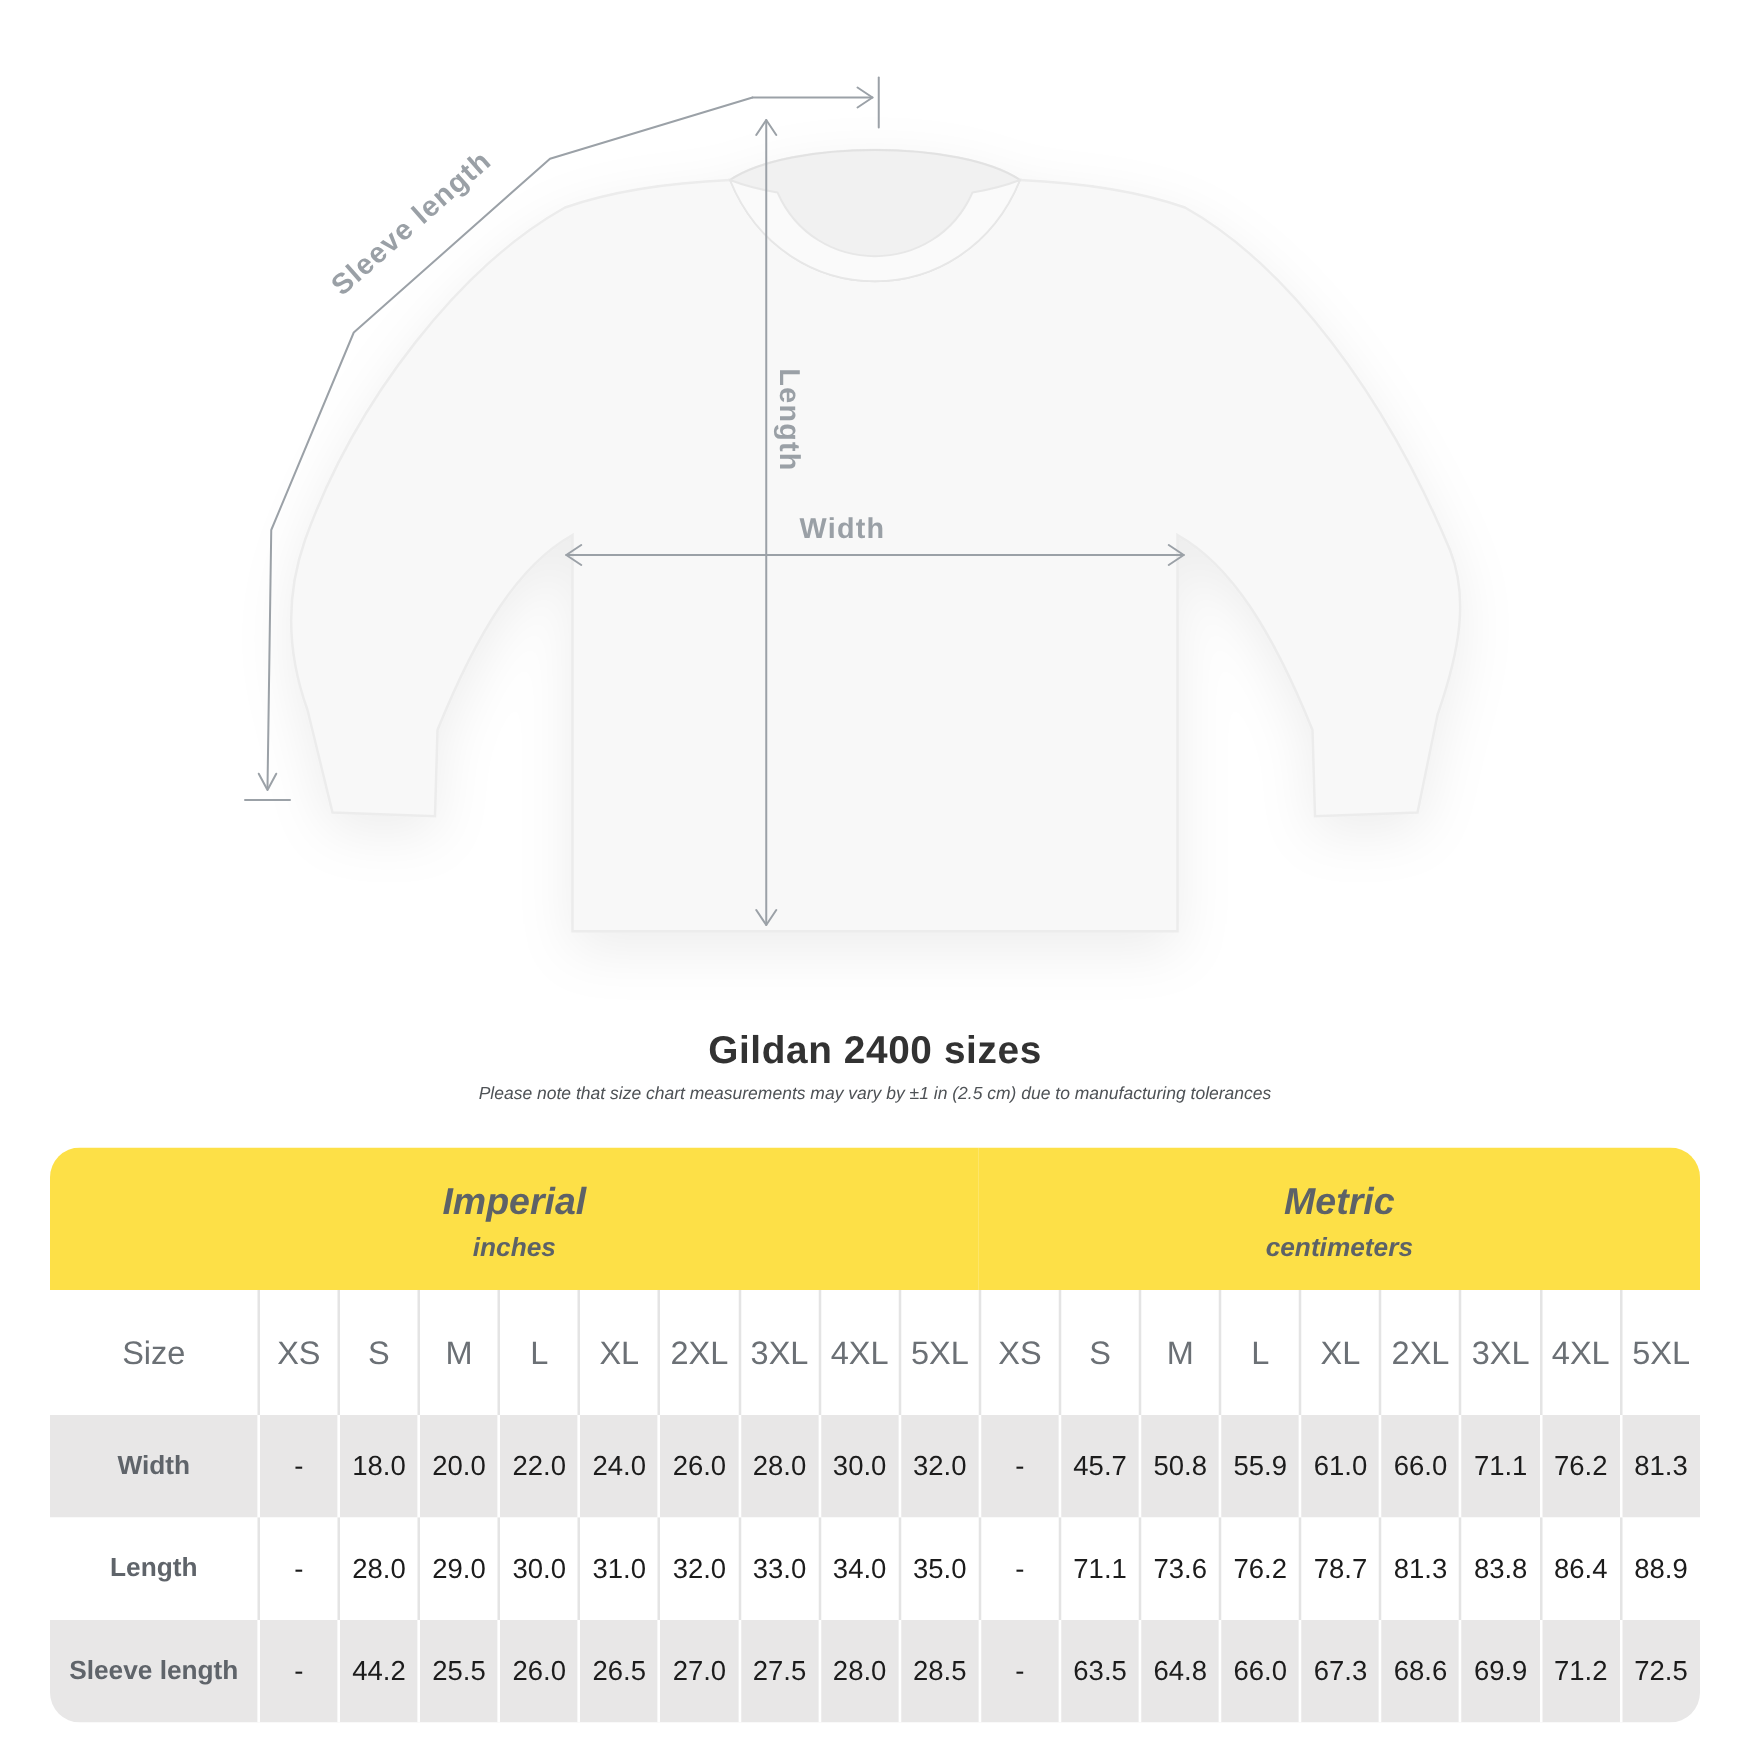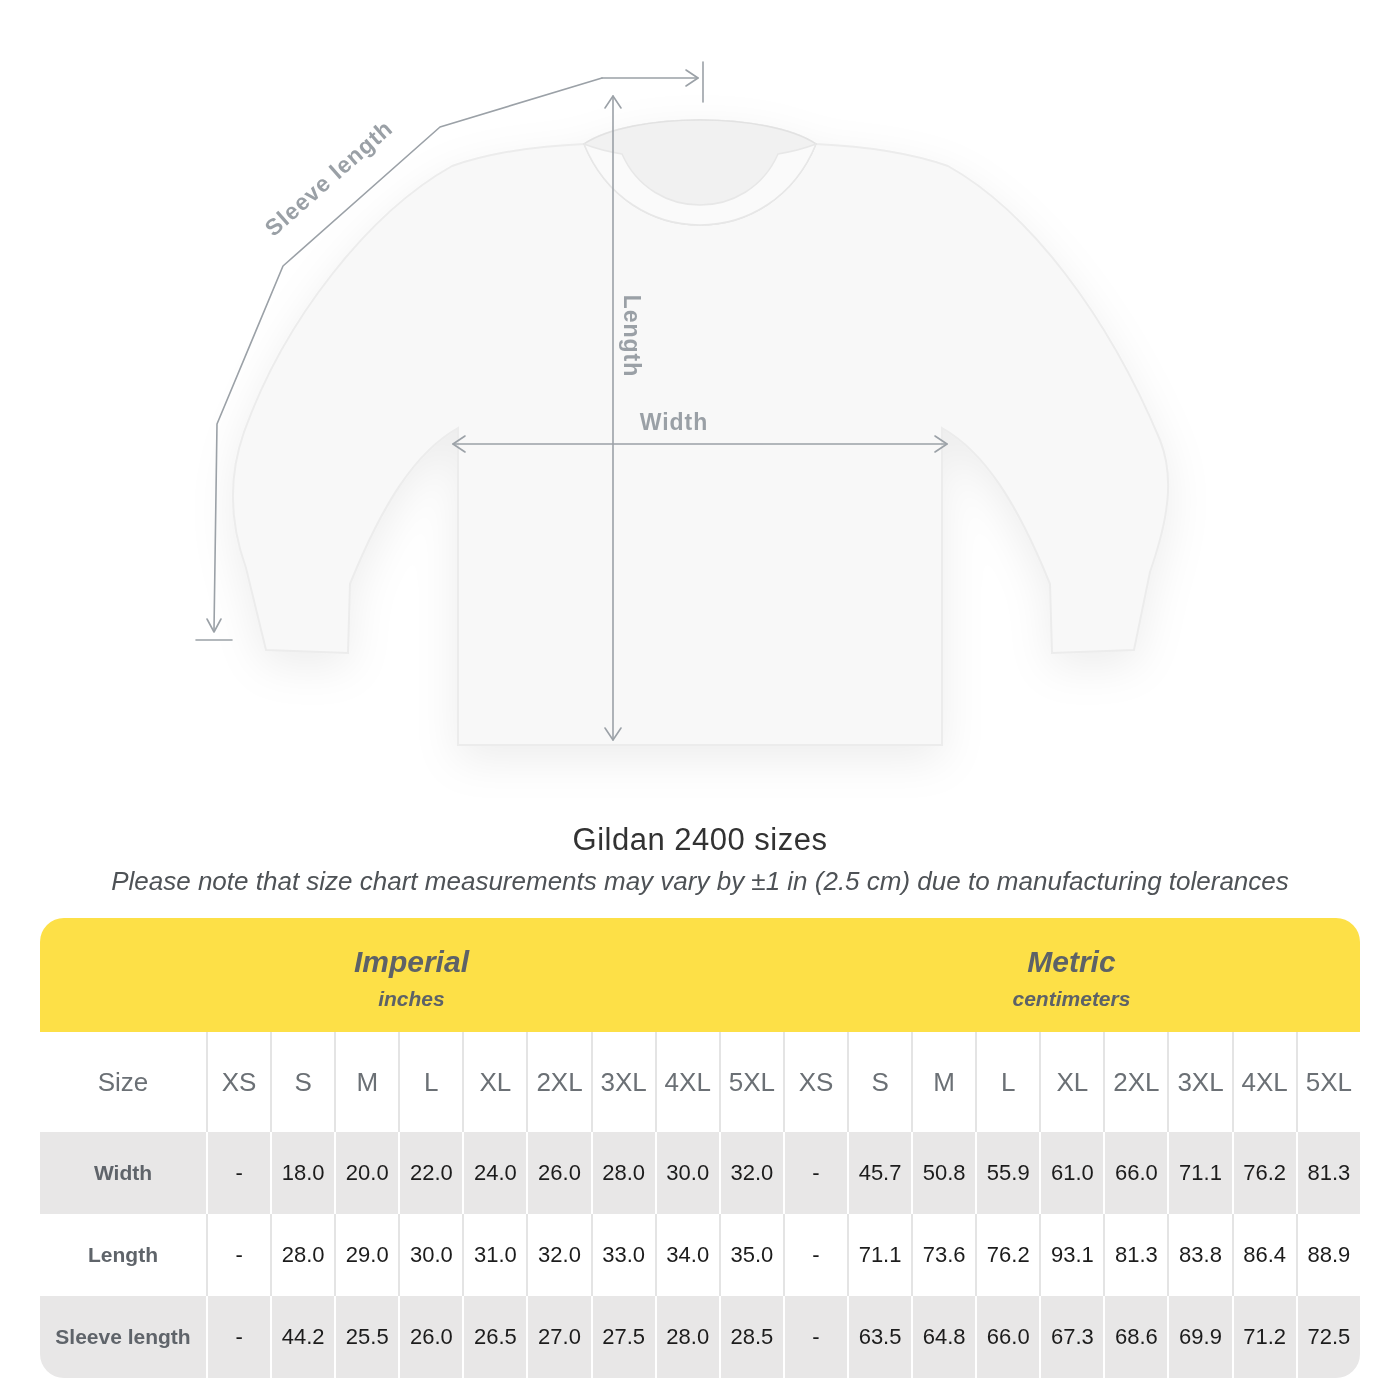--- a/index.html
+++ b/index.html
@@ -11,25 +11,25 @@
   .diagram{position:absolute;left:0;top:0;width:1400px;height:812px;}
   .shirt-body{fill:#f8f8f8;stroke:#ececec;stroke-width:2;}
   .shirt-soft{filter:drop-shadow(0 14px 22px rgba(0,0,0,0.07));}
   .collar-open{fill:#f1f1f1;stroke:#e2e2e2;stroke-width:1.5;}
   .collar-band{fill:#fafafa;stroke:#e7e7e7;stroke-width:1.5;}
   .mline{stroke:#9ba1a7;stroke-width:1.6;fill:none;stroke-linecap:round;stroke-linejoin:round;}
   .mlabel{fill:#9aa0a6;font-weight:bold;font-size:23px;letter-spacing:1px;}
   
   .title{
     position:absolute;left:0;top:822px;width:100%;text-align:center;
-    font-size:31px;font-weight:normal;color:#323232;letter-spacing:.5px;
+    font-size:31px;font-weight:bold;color:#323232;letter-spacing:.5px;
   }
   .subtitle{
     position:absolute;left:0;top:866px;width:100%;text-align:center;
-    font-size:26px;font-style:italic;color:#4e5256;
+    font-size:14px;font-style:italic;color:#4e5256;
   }
   
   .table-wrap{
     position:absolute;left:40px;top:918px;width:1320px;
     border-radius:24px;overflow:hidden;
   }
   table.sizes{width:100%;border-collapse:separate;border-spacing:0;table-layout:fixed;}
   table.sizes th,table.sizes td{box-sizing:border-box;padding:0;text-align:center;vertical-align:middle;}
   col.c-label{width:166px;}
   col.c-size{width:64.1px;}
@@ -191,21 +191,21 @@
         <td class="sep">30.0</td>
         <td class="sep">31.0</td>
         <td class="sep">32.0</td>
         <td class="sep">33.0</td>
         <td class="sep">34.0</td>
         <td class="sep">35.0</td>
         <td class="sep">-</td>
         <td class="sep">71.1</td>
         <td class="sep">73.6</td>
         <td class="sep">76.2</td>
-        <td class="sep">93.1</td>
+        <td class="sep">78.7</td>
         <td class="sep">81.3</td>
         <td class="sep">83.8</td>
         <td class="sep">86.4</td>
         <td class="sep">88.9</td>
       </tr>
 
       <tr class="data-row r-gray">
         <th>Sleeve length</th>
         <td class="sep">-</td>
         <td class="sep">44.2</td>

